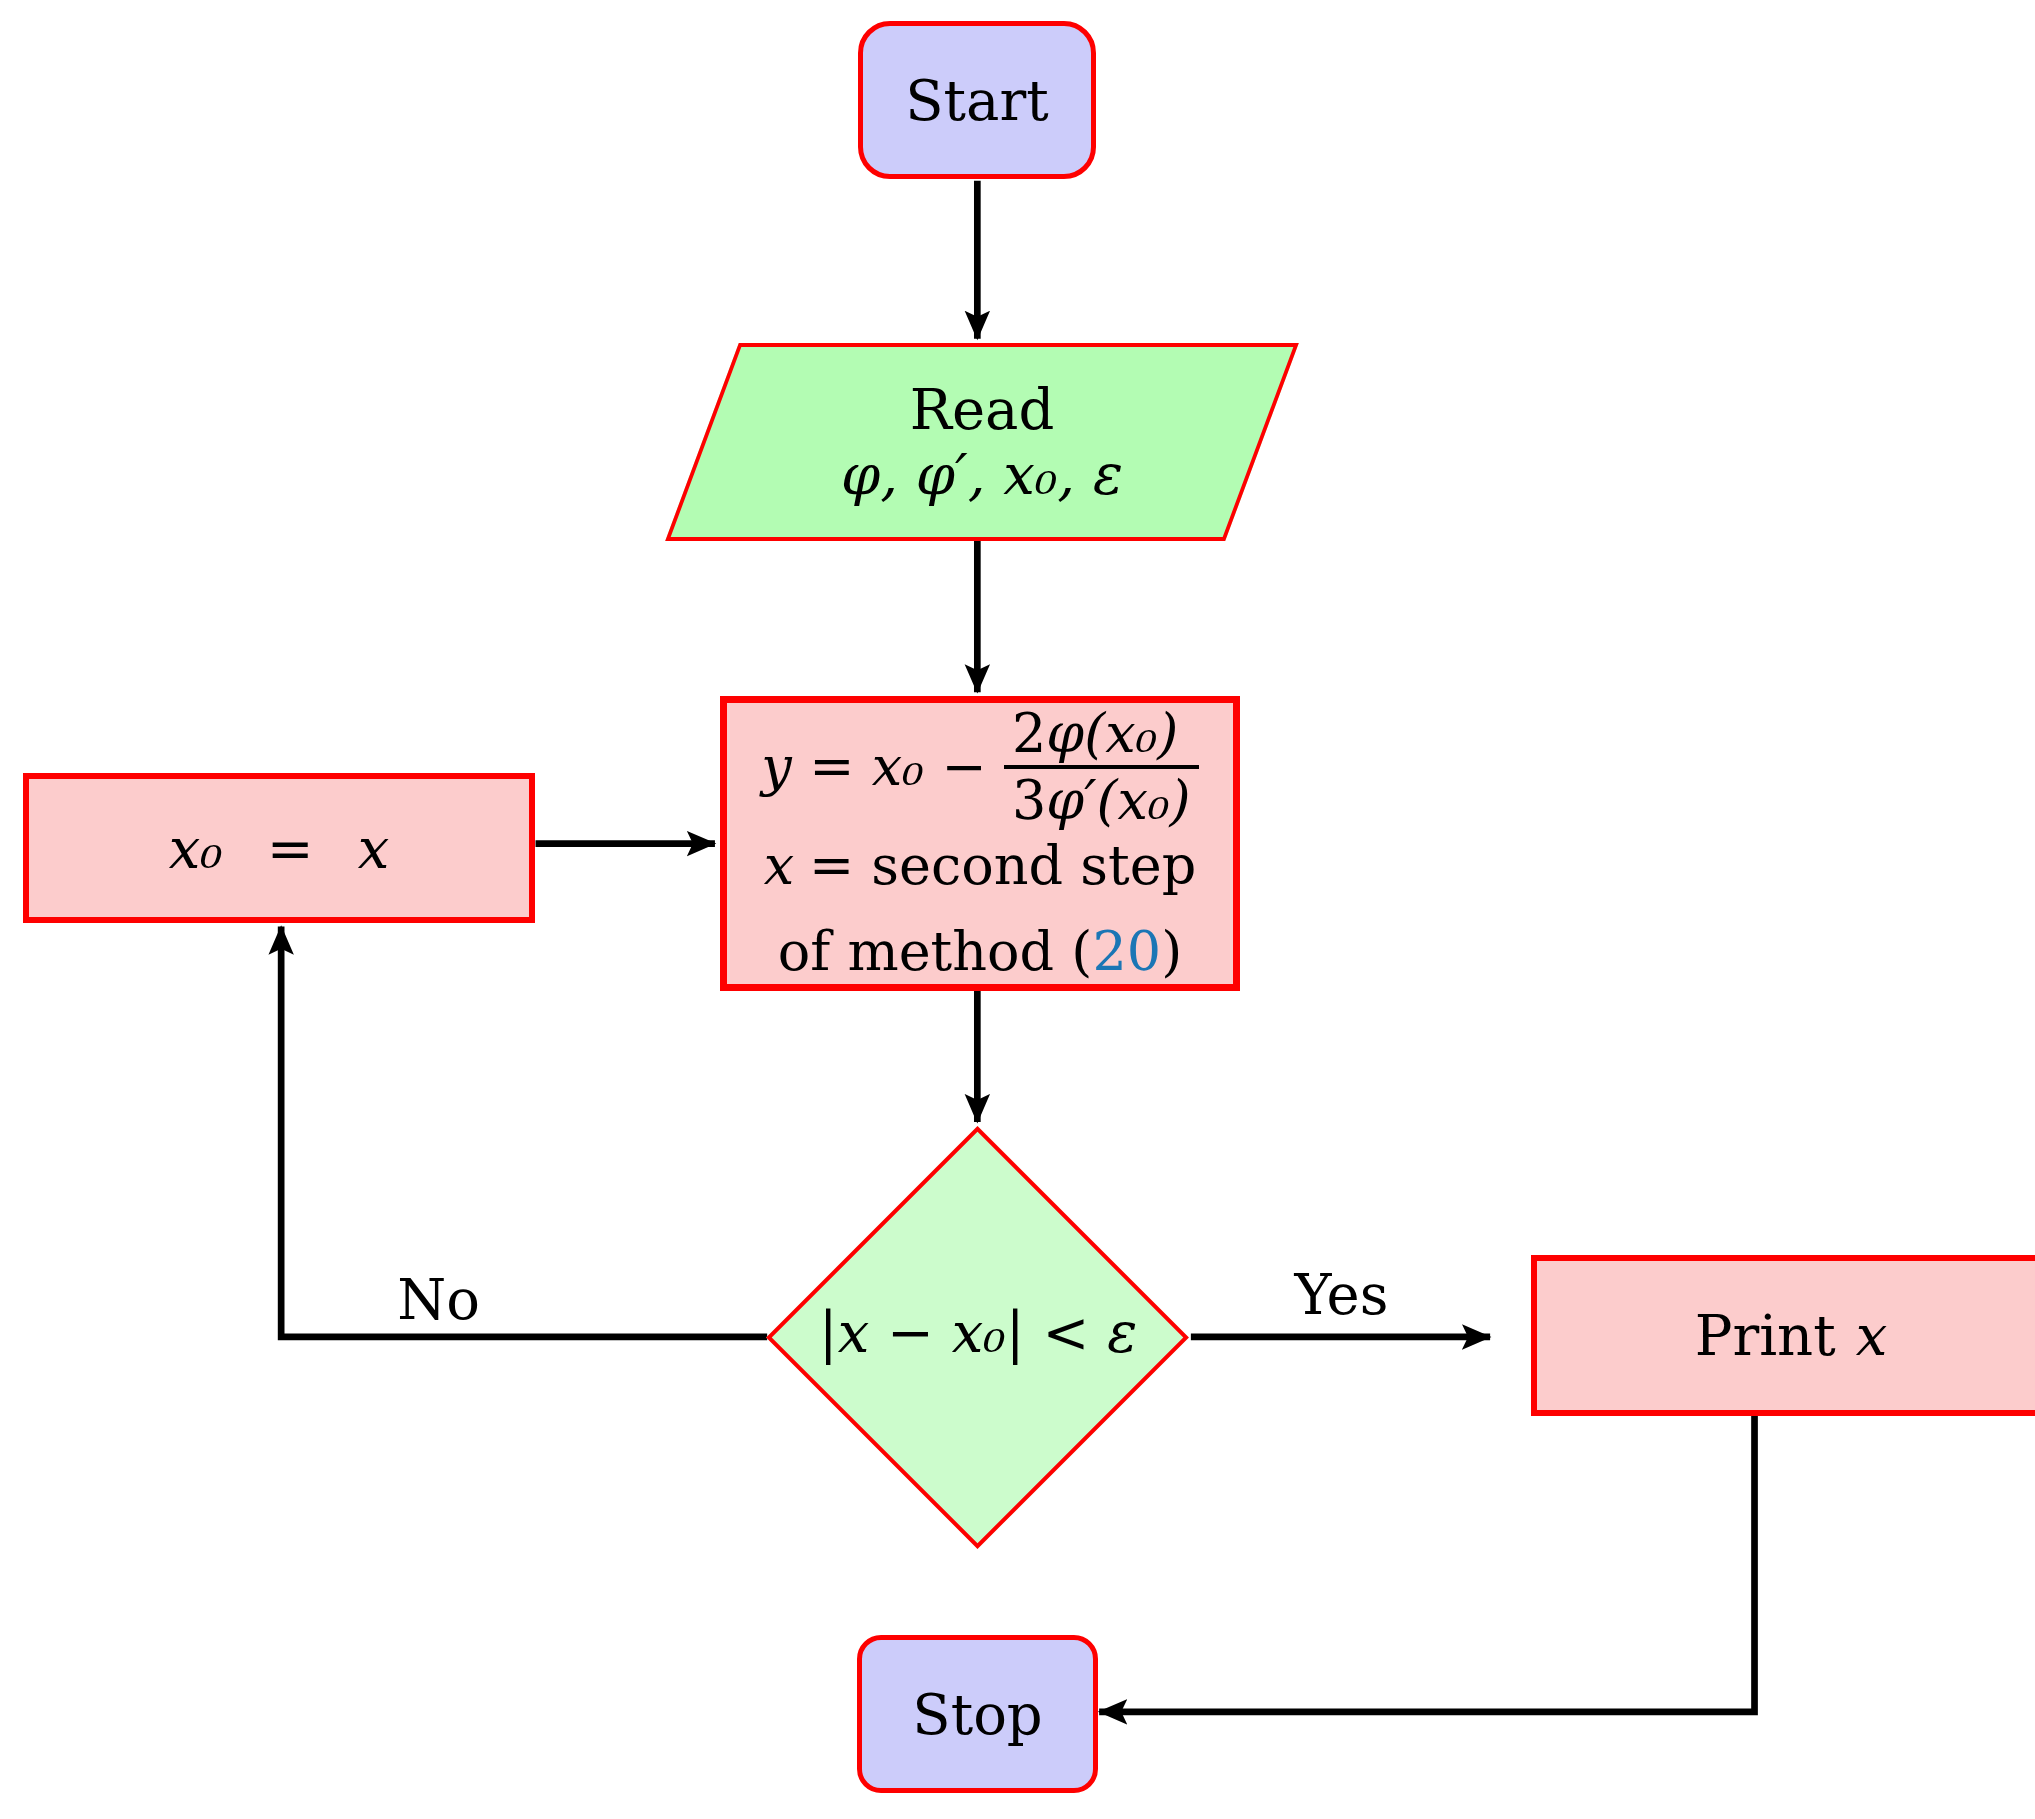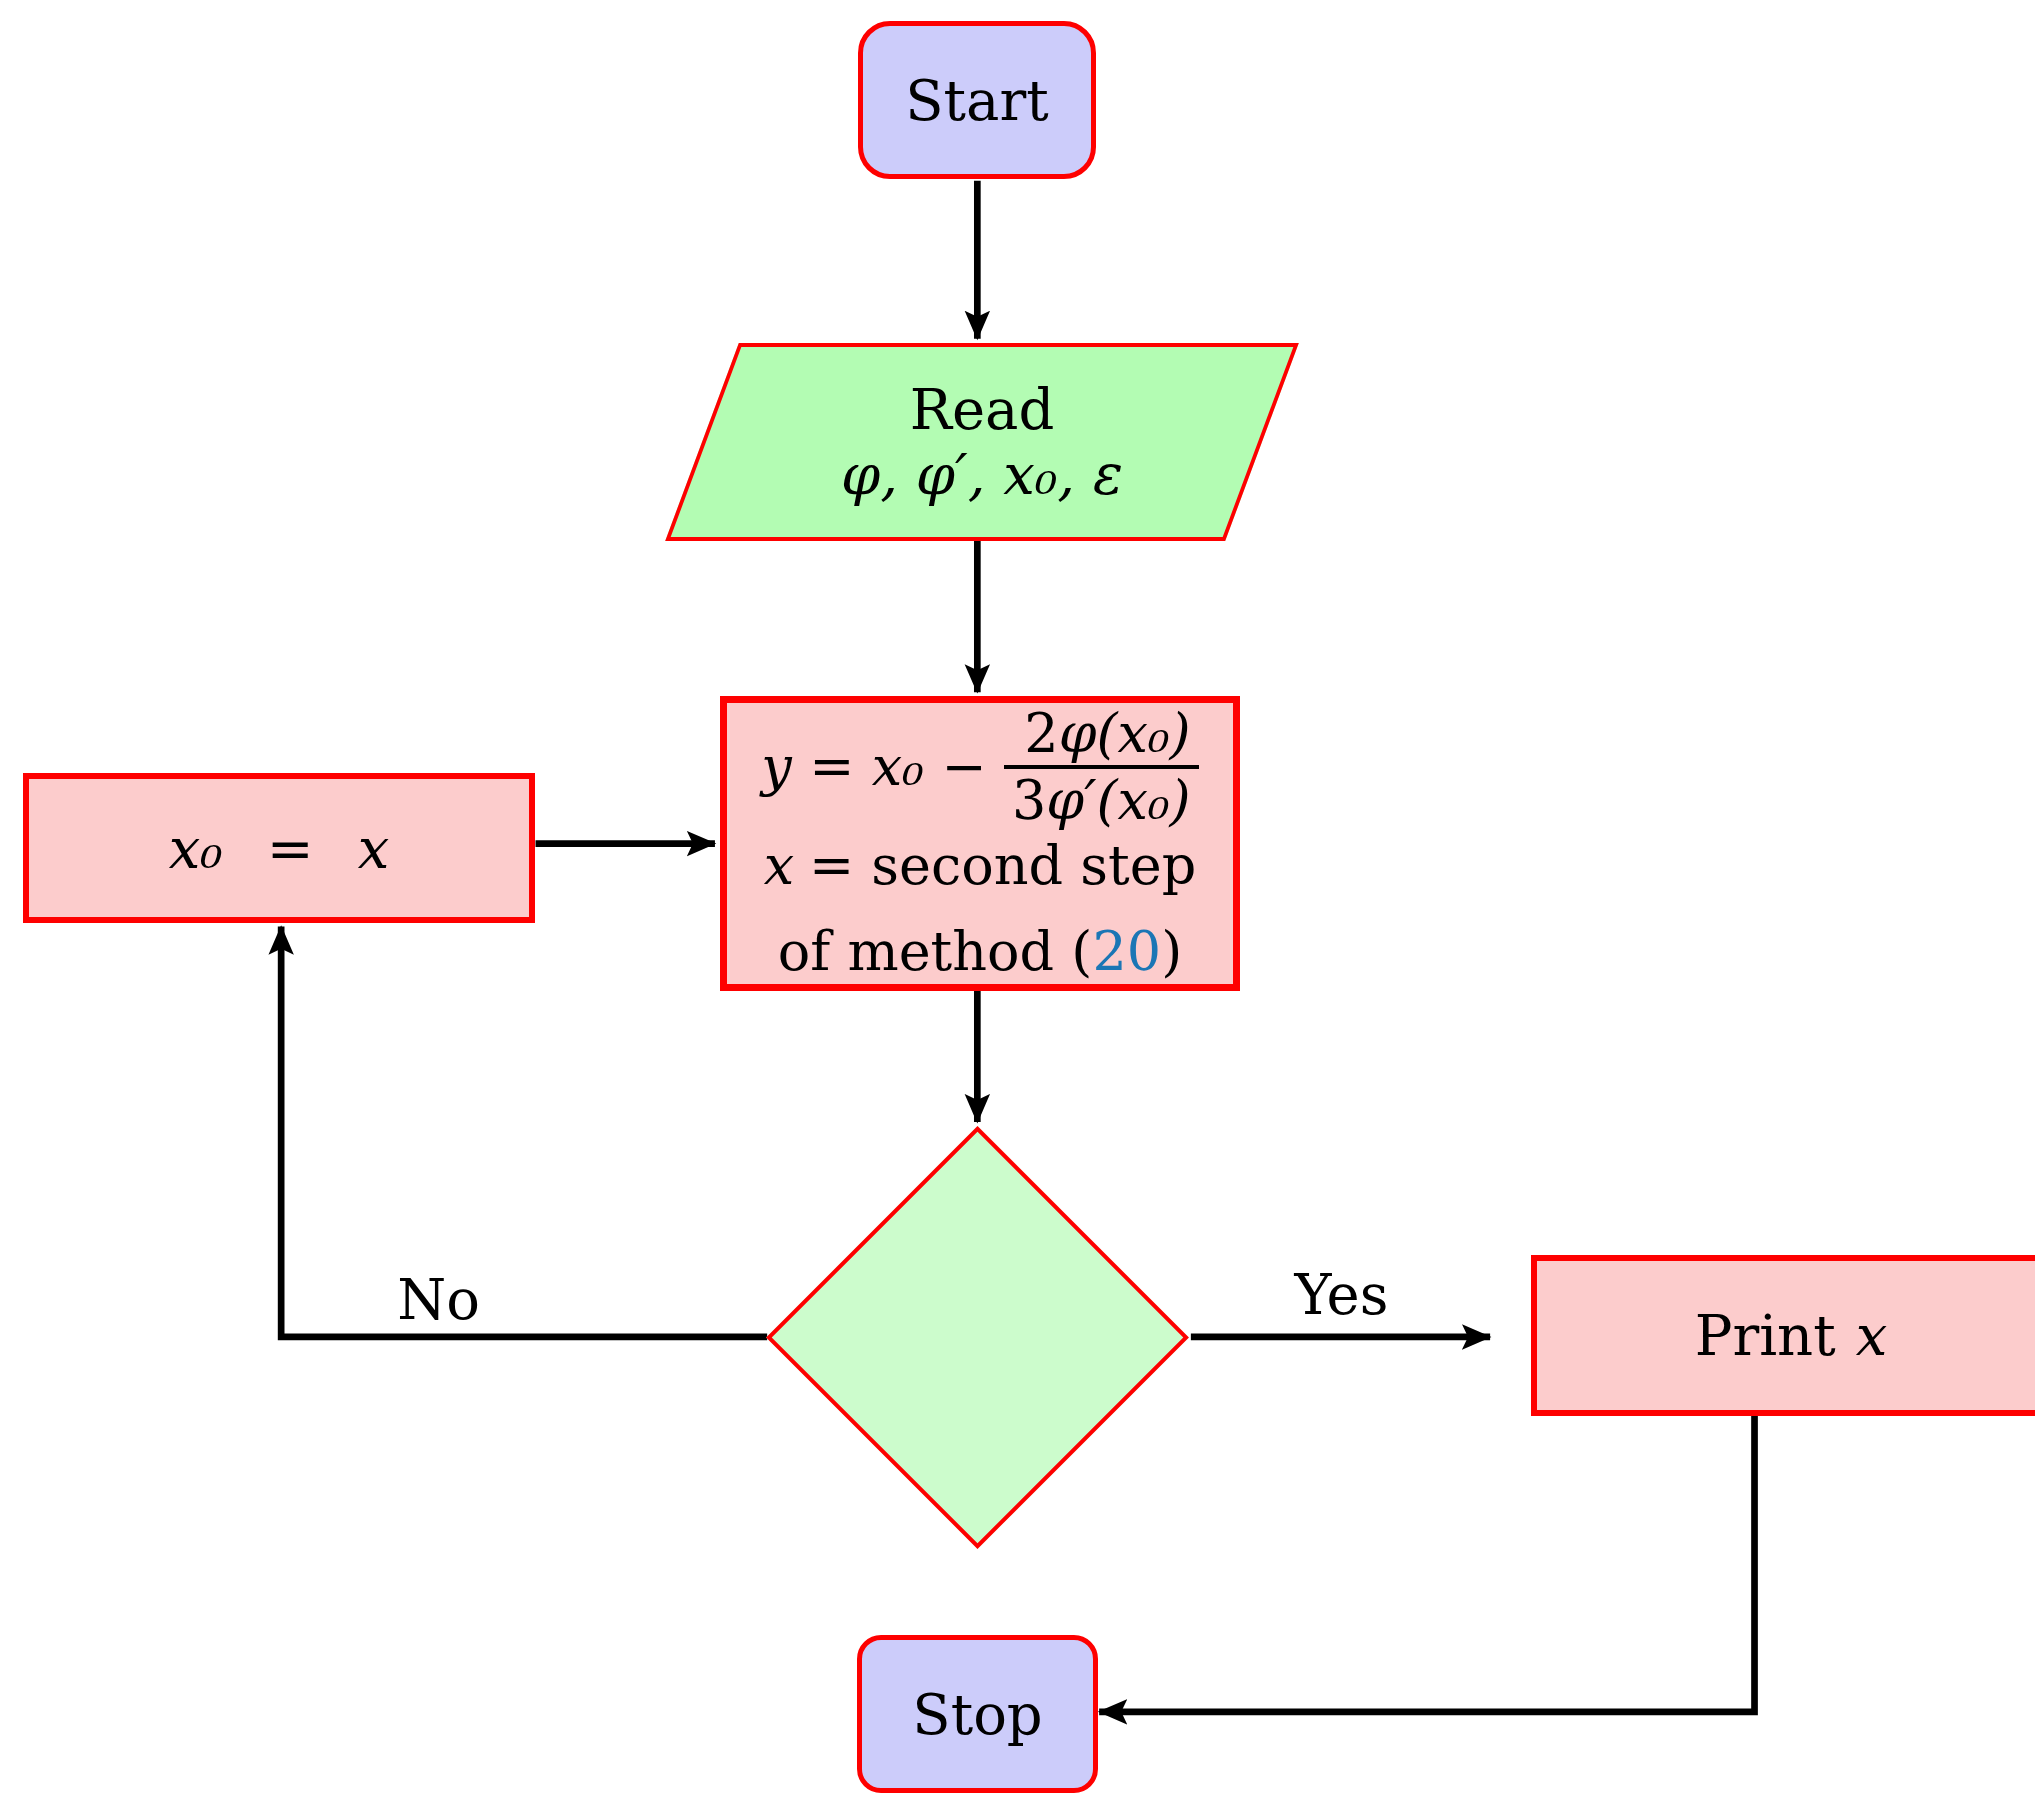--- a/index.html
+++ b/index.html
@@ -36,21 +36,21 @@
 
   .lbl { font-size:56px; }
   .it  { font-style:italic; }
   .ref { color:var(--ref-blue);margin-top:20px; }
 
   .eqrow { display:flex; align-items:center; justify-content:center;
            gap:17.4px; font-size:54px; line-height:1.0; }
   .crow  { display:flex; align-items:baseline; justify-content:center;
            gap:14.7px; font-size:54px; line-height:1.05; }
   .crow3 { gap:0; }
-  .frac { display:inline-flex; flex-direction:column; align-items:flex-end; }
+  .frac { display:inline-flex; flex-direction:column; align-items:flex-start; }
   .frac .num { padding:0 8px 4px 8px; }
   .frac .den { border-top:4.7px solid #000; padding:5.4px 8px 0 8px; }
 
   .elabel { position:absolute; width:201px; height:80px; display:flex;
             align-items:center; justify-content:center; font-size:56px; }
   #yes { left:1241px; top:1254px; }
   #no  { left:338px;  top:1259px; }
 </style>
 </head>
 <body>
@@ -98,20 +98,23 @@
       <span>= second step</span>
     </div>
     <div class="crow crow3">
       <span>of method (</span>
         <span class="ref">20</span>
         <span>)</span>
     </div>
   </div>
 
   <div class="dshape"></div>
+  <div class="dlabel">
+    <span class="lbl it">|x − x₀| &lt; ε</span>
+  </div>
 
   <div class="node rect" id="assign">
     <span class="it">x₀</span>
     <span>=</span>
     <span class="it">x</span>
   </div>
 
   <div class="node rect" id="print">
     <span>Print</span>
     <span class="it">x</span>

